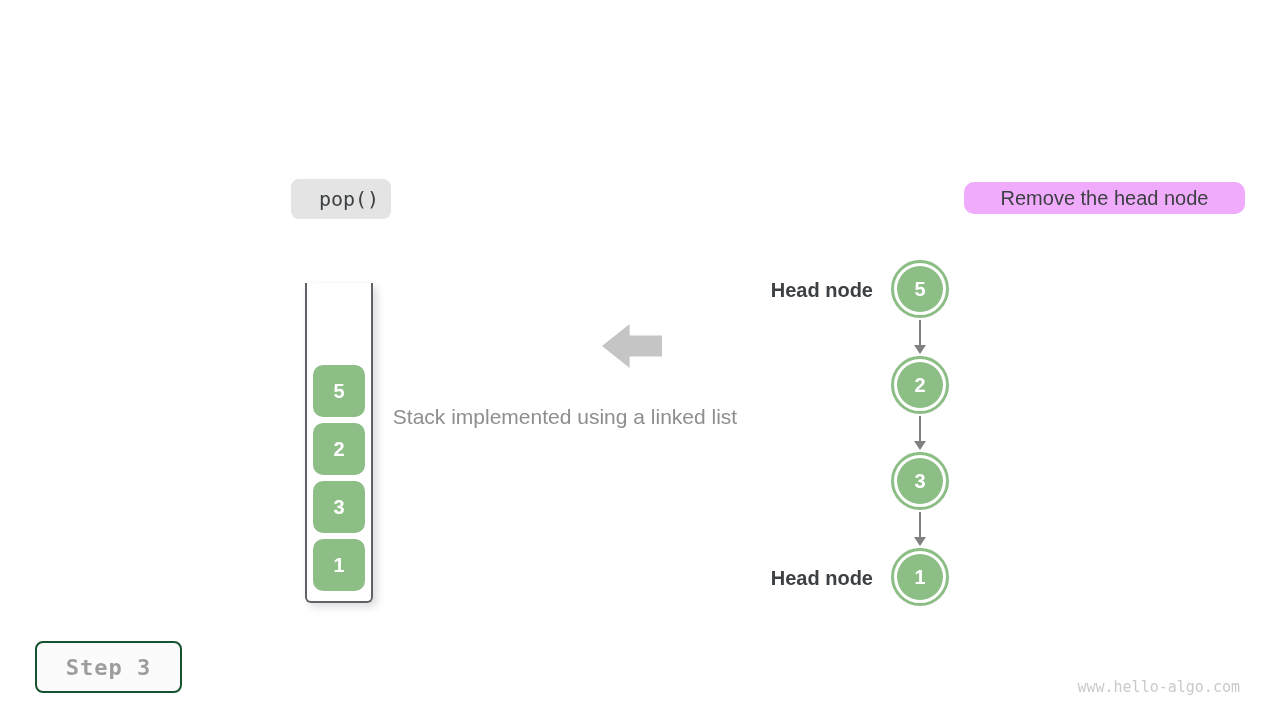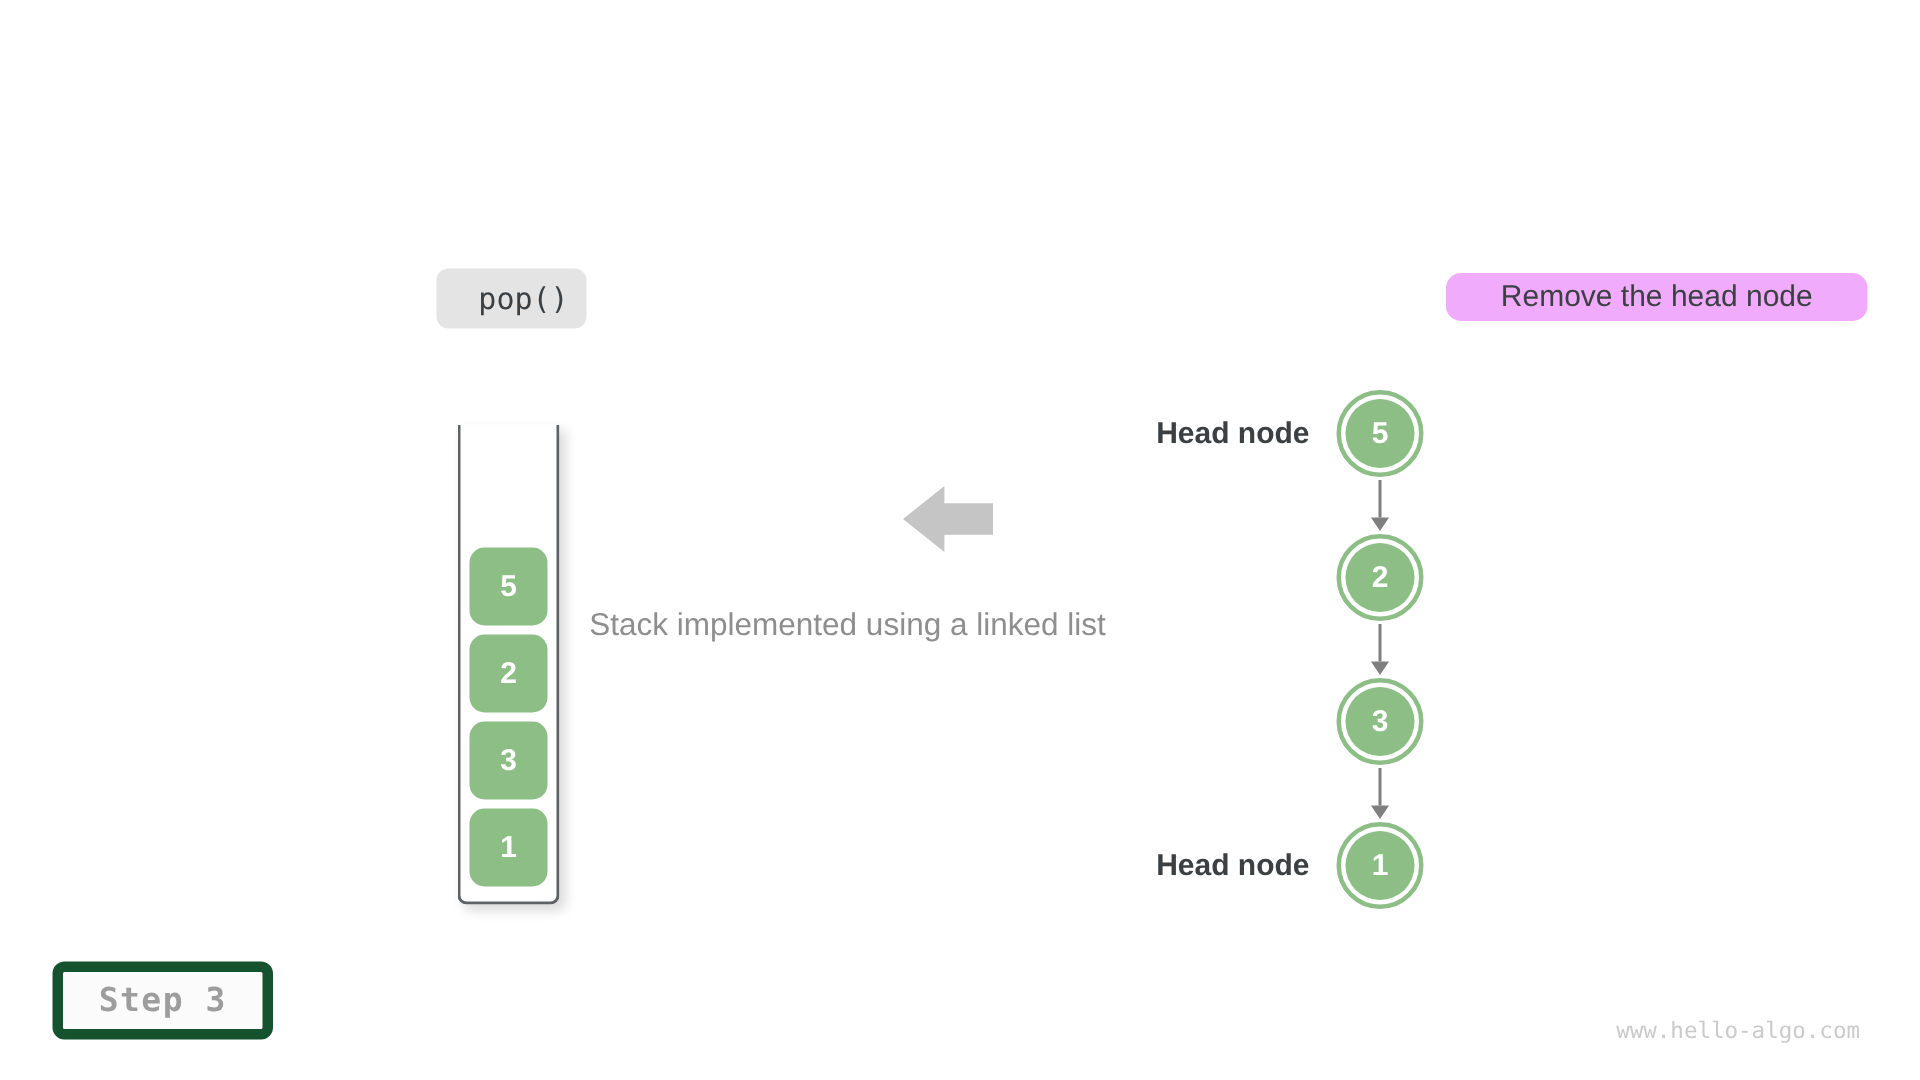--- a/index.html
+++ b/index.html
@@ -135,21 +135,21 @@
     border-right: 6px solid transparent;
     border-top: 9px solid #7f7f7f;
   }
 
   
   .step-box {
     position: absolute;
     left: 35px; top: 641px;
     width: 147px; height: 52px;
     background: #fbfbfb;
-    border: 7px solid #14532d;
+    border: 2px solid #14532d;
     border-radius: 8px;
     display: flex; align-items: center; justify-content: center;
     font-family: "DejaVu Sans Mono", monospace;
     font-size: 22px;
     font-weight: bold;
     color: #9d9d9d;
     letter-spacing: 1px;
   }
 
   

